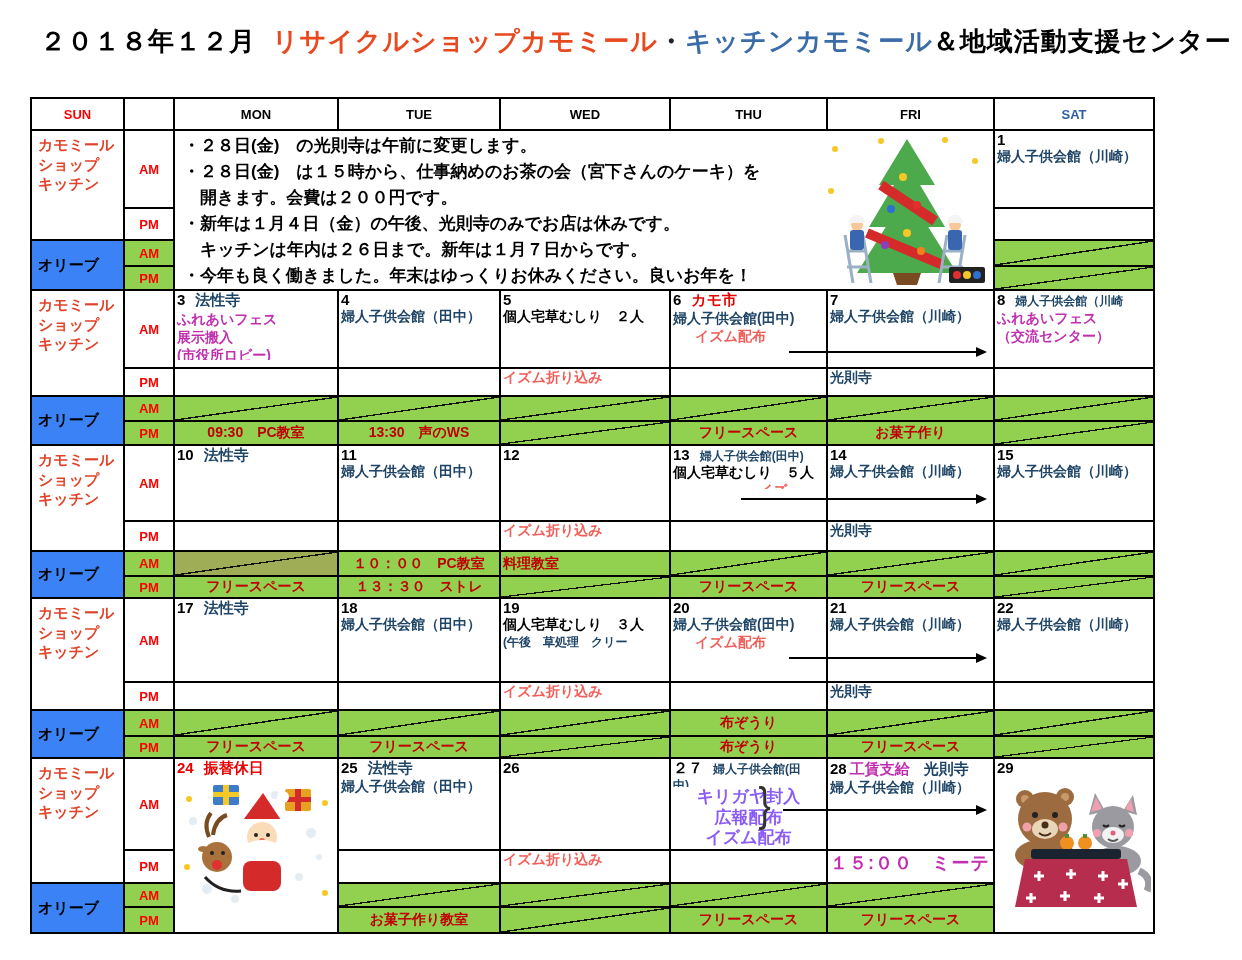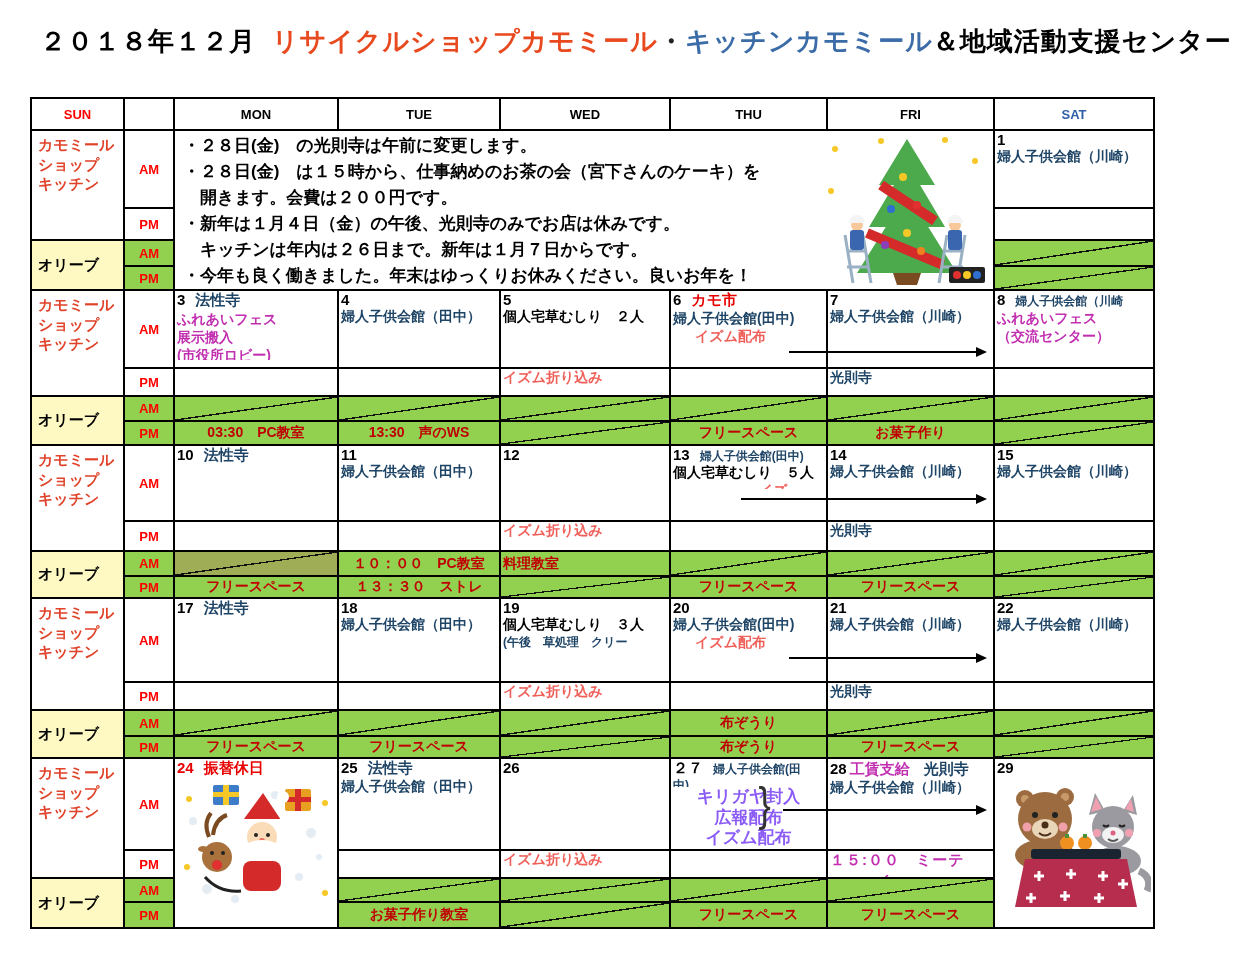--- a/index.html
+++ b/index.html
@@ -16,36 +16,36 @@
   .phoneline .faxlab{margin-left:38px;letter-spacing:0;}
   .phoneline .faxnum{margin-left:14px;}
   
   .cal{position:absolute;left:30px;top:97px;width:1123px;}
   table.grid{border-collapse:collapse;table-layout:fixed;width:1123px;}
   table.grid td{border:2px solid #000;padding:0 2px;vertical-align:top;overflow:visible;}
   .dow{font-size:13px;text-align:center;vertical-align:middle !important;padding:2px 0;}
   .c-sun{color:#FF0000;}
   .c-sat{color:#2F5DA8;margin-left:40px;}
   .shoplbl{color:#E0432A;font-size:15px;line-height:1.3;padding:4px 2px 0 6px !important;white-space:pre-line;}
-  .olivelbl{background:#fef9c3;font-size:15px;vertical-align:middle !important;padding-left:6px !important;}
+  .olivelbl{background:#3b82f6;font-size:15px;vertical-align:middle !important;padding-left:6px !important;}
   .ampm{color:#FF0000;font-size:13px;text-align:center;vertical-align:middle !important;}
   .g{background:#92D050;}
   .diag{background-image:linear-gradient(to bottom right,transparent 48.6%,#111 48.6%,#111 51.6%,transparent 51.6%);}
   .shade{background-color:#9fae56;}
   .daycell{font-size:14px;position:relative;}
   .dn{font-size:15px;color:#000;margin-right:10px;}
   .dn-red{color:#E80000;}
   .navy{color:#1E4466;font-size:14px;line-height:1.25;}
   .hnavy{color:#1E4466;font-size:15px;}
   .blk{color:#000;font-size:14px;line-height:1.25;}
   .red{color:#E80000;font-size:15px;}
   .coral{color:#F0605A;font-size:14px;}
   .ind{padding-left:22px;}
   .mag{color:#C12FB0;font-size:14px;line-height:1.3;}
-  .mag2{color:#C12FB0;font-size:15px;letter-spacing:1px;}
+  .mag2{color:#C12FB0;font-size:18px;letter-spacing:1px;}
   .sm{font-size:12px;white-space:nowrap;}
   .sm2{font-size:12px;color:#1E4466;white-space:nowrap;}
   .smred{font-size:17px;color:#8b5cf6;line-height:1.22;text-align:center;}
   .dred{color:#C00000;font-size:14px;text-align:center;vertical-align:middle !important;}
   .dred-l{text-align:left;}
   .notice{position:relative;padding:2px 0 0 8px !important;}
   .notice-text{font-size:17px;line-height:26px;color:#000;}
   .clipA{height:14px;overflow:hidden;}
   .clipB{height:9px;overflow:hidden;}
   .clipC{height:7px;overflow:hidden;}
@@ -225,21 +225,21 @@
         <td class="ampm g">AM</td>
         <td class="g diag"></td>
             <td class="g diag"></td>
         <td class="g diag"></td>
             <td class="g diag"></td>
         <td class="g diag"></td>
             <td class="g diag"></td>
       </tr>
       <tr style="height:24px">
         <td class="ampm g">PM</td>
-        <td class="g dred">03:30　PC教室</td>
+        <td class="g dred">09:30　PC教室</td>
         <td class="g dred">13:30　声のWS</td>
         <td class="g diag"></td>
         <td class="g dred">フリースペース</td>
         <td class="g dred">お菓子作り</td>
         <td class="g diag"></td>
       </tr>
 
       <tr style="height:76px">
         <td class="shoplbl" rowspan="2">カモミール
 ショップ

